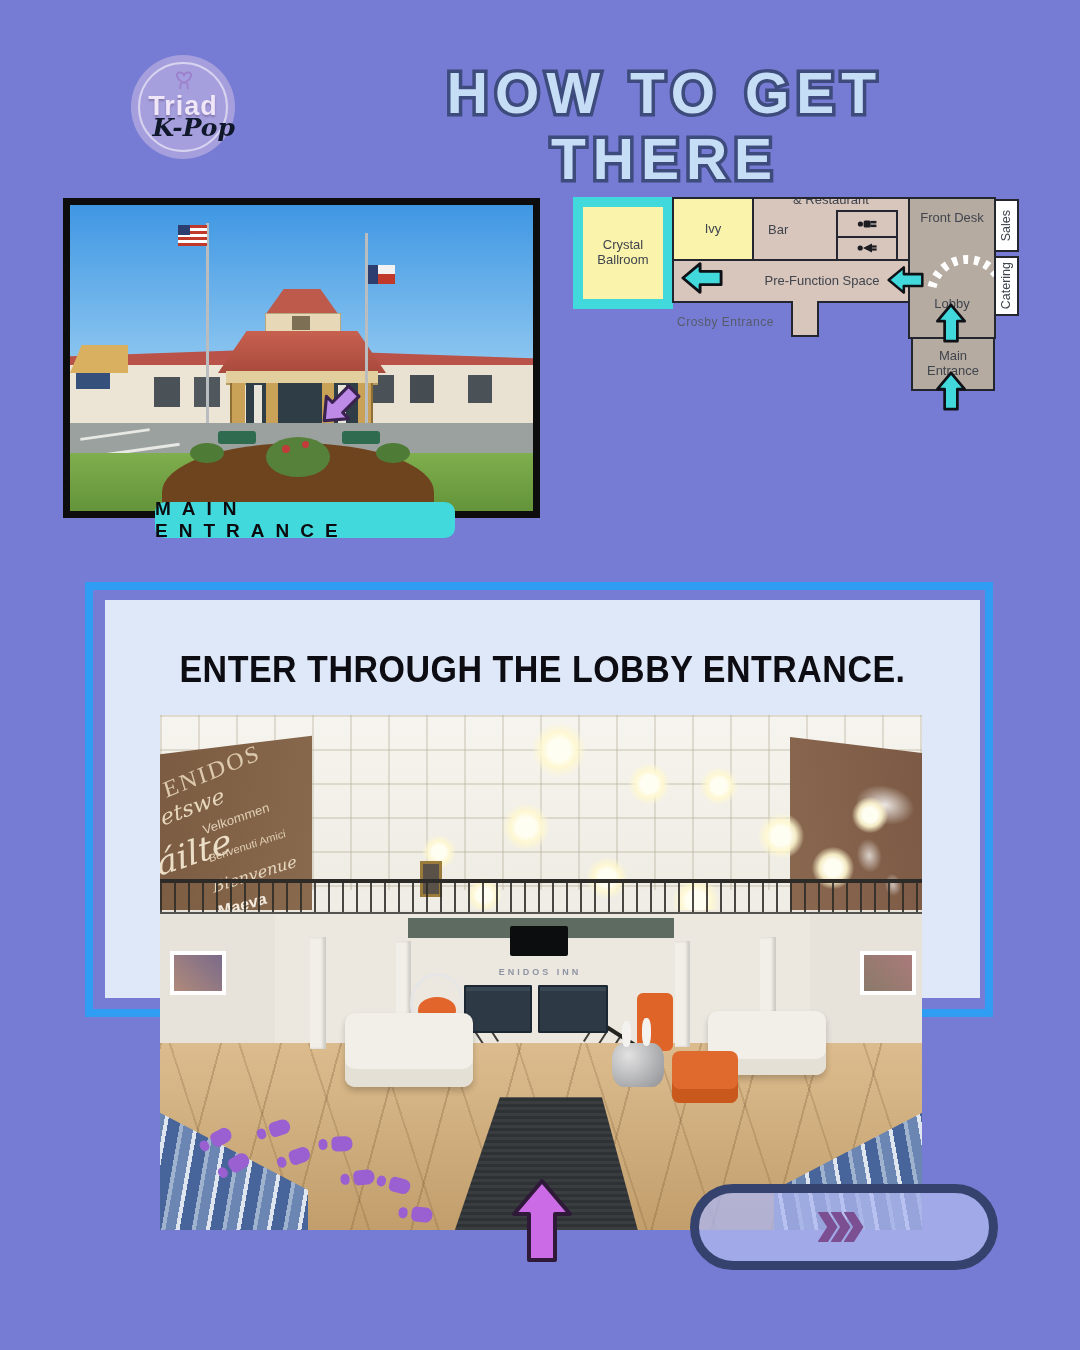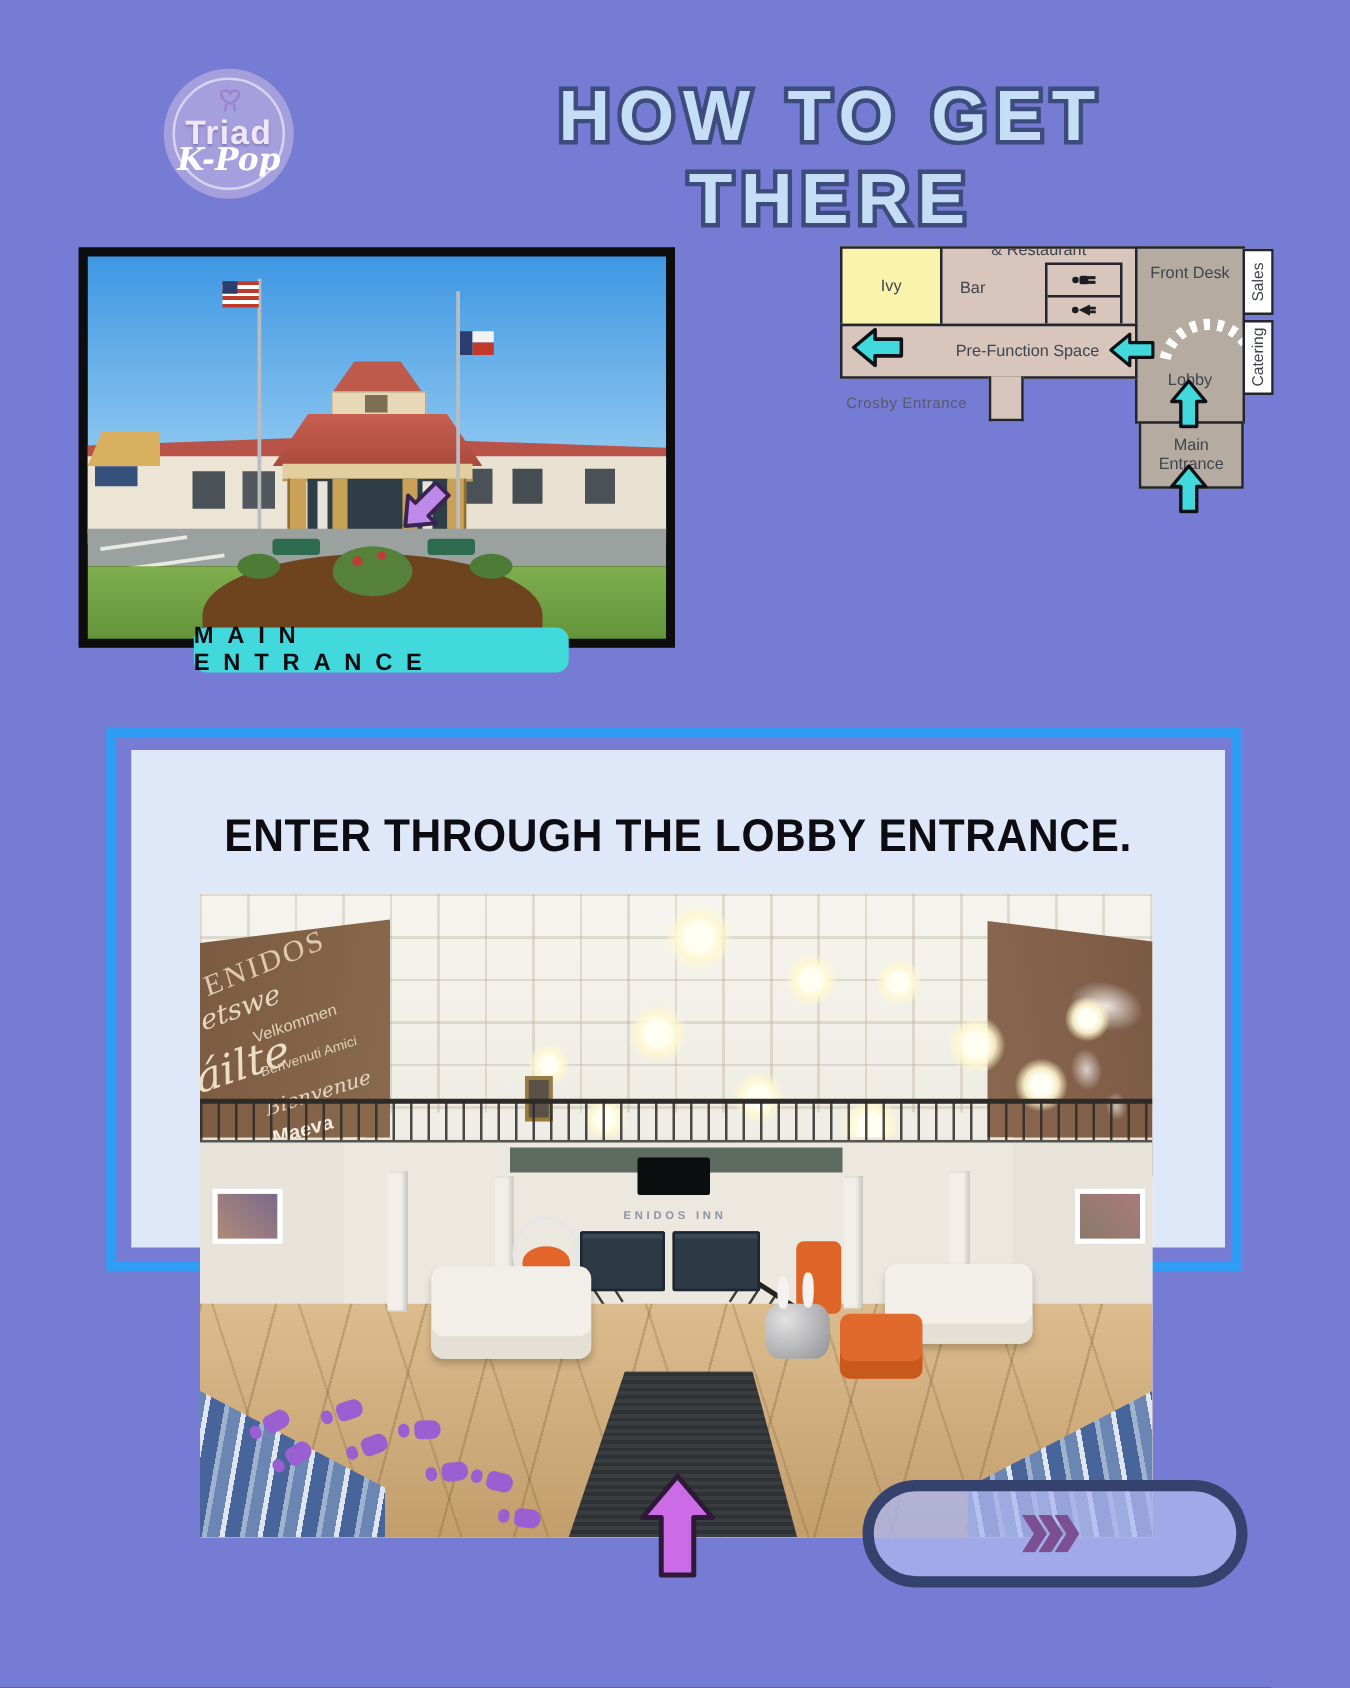--- a/index.html
+++ b/index.html
@@ -7,22 +7,22 @@
           font-family:"Liberation Sans",sans-serif;}
   .abs{position:absolute;}
 
   
   .logo{position:absolute;left:131px;top:55px;width:104px;height:104px;border-radius:50%;
         background:rgba(206,187,229,.55);}
   .logo-ring{position:absolute;inset:7px;border:2px solid rgba(255,255,255,.55);border-radius:50%;}
   .logo-triad{position:absolute;left:0;right:0;top:36px;text-align:center;
         font-family:Liberation Sans, sans-serif;font-weight:700;font-size:27px;color:#efe7f7;
         letter-spacing:1px;text-shadow:0 2px 2px rgba(90,70,120,.45);}
-  .logo-kpop{position:absolute;left:0;right:0;top:58px;text-align:center;
-        font-family:"DejaVu Serif",serif;font-style:italic;font-weight:700;font-size:25px;color:#ffffff;}
+  .logo-kpop{position:absolute;left:0;right:0;top:58px;text-align:right;
+        font-family:"DejaVu Serif",serif;font-style:italic;font-weight:700;font-size:25px;color:#0f172a;}
   .title{position:absolute;left:340px;top:60px;width:650px;text-align:center;
         font-size:57px;font-weight:800;letter-spacing:7px;color:#C6DDF6;
         -webkit-text-stroke:7px #3D4B7D;paint-order:stroke fill;}
 
   
   .entrance{position:absolute;left:63px;top:198px;width:477px;height:320px;background:#000;
         border:7px solid #0d0d0d;box-sizing:border-box;}
   .scene{position:relative;width:463px;height:306px;overflow:hidden;}
   .me-label{position:absolute;left:155px;top:502px;width:300px;height:36px;border-radius:10px;
         background:#41D9DC;display:flex;align-items:center;justify-content:center;
@@ -129,20 +129,23 @@
 
       <svg class="abs" style="left:246px;top:178px;transform:rotate(225deg);" width="46" height="46" viewBox="0 0 34 44">
         <path d="M17 2 L32 20 H24 V42 H10 V20 H2 Z" fill="#bd8ae8" stroke="#3a2350" stroke-width="3" stroke-linejoin="round"></path>
       </svg>
     </div>
   </div>
 
   <div class="me-label">MAIN ENTRANCE</div>
 
   <div class="plan">
+    <div class="room" style="left:0;top:0;width:100px;height:112px;background:#FAF3AC;border:10px solid #41D9DC;">
+      <span>Crystal Ballroom</span>
+    </div>
     <div class="room" style="left:99px;top:0;width:82px;height:64px;background:#FAF3AC;">
       <span>Ivy</span>
     </div>
     <div class="room" style="left:179px;top:0;width:158px;height:64px;background:#D8C5BC;overflow:hidden;">
       <span class="abs" style="left:0;right:0;top:-6px;text-align:center;font-size:13px;">&amp; Restaurant</span>
       <span class="abs" style="left:14px;top:24px;">Bar</span>
       <div class="abs" style="left:82px;top:11px;width:62px;height:51px;border:2px solid #23262E;box-sizing:border-box;">
         <div class="abs" style="left:0;right:0;top:0;height:24px;border-bottom:2px solid #23262E;display:flex;align-items:center;justify-content:center;">
           <svg width="20" height="20" viewBox="0 0 20 20" style="transform:rotate(-90deg);">
             <circle cx="10" cy="3.4" r="2.6" fill="#1b1d22"></circle>

